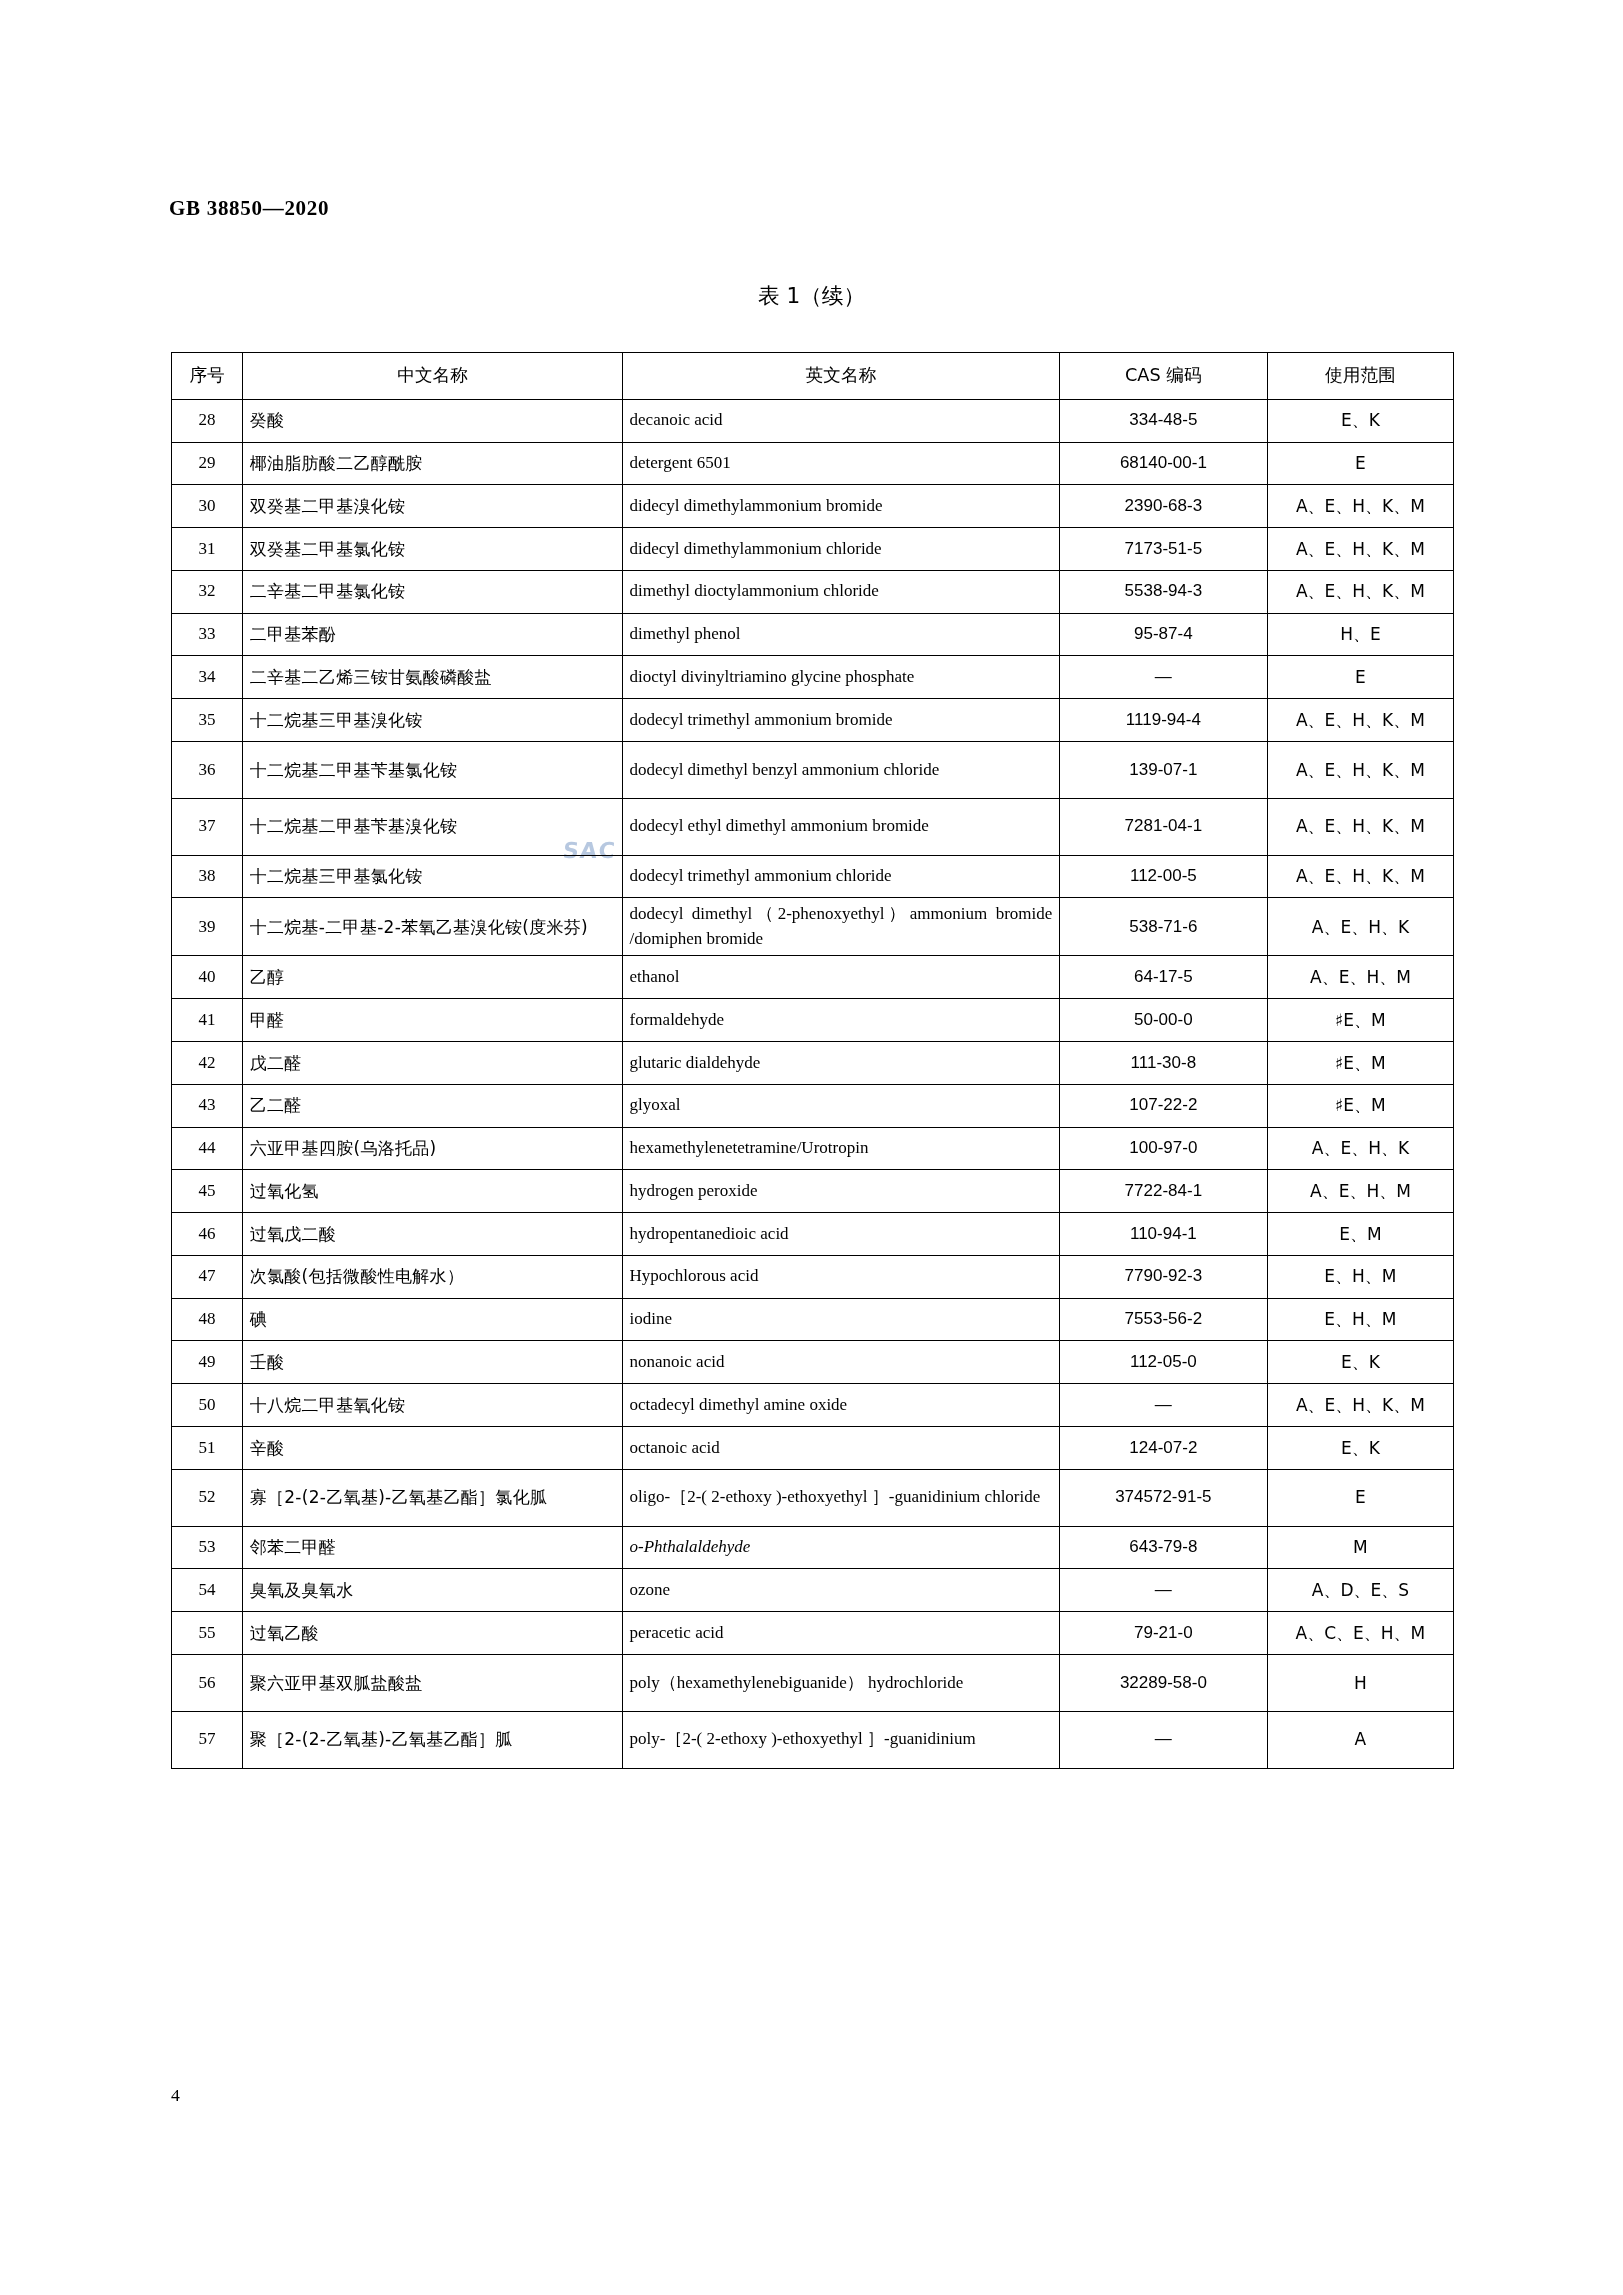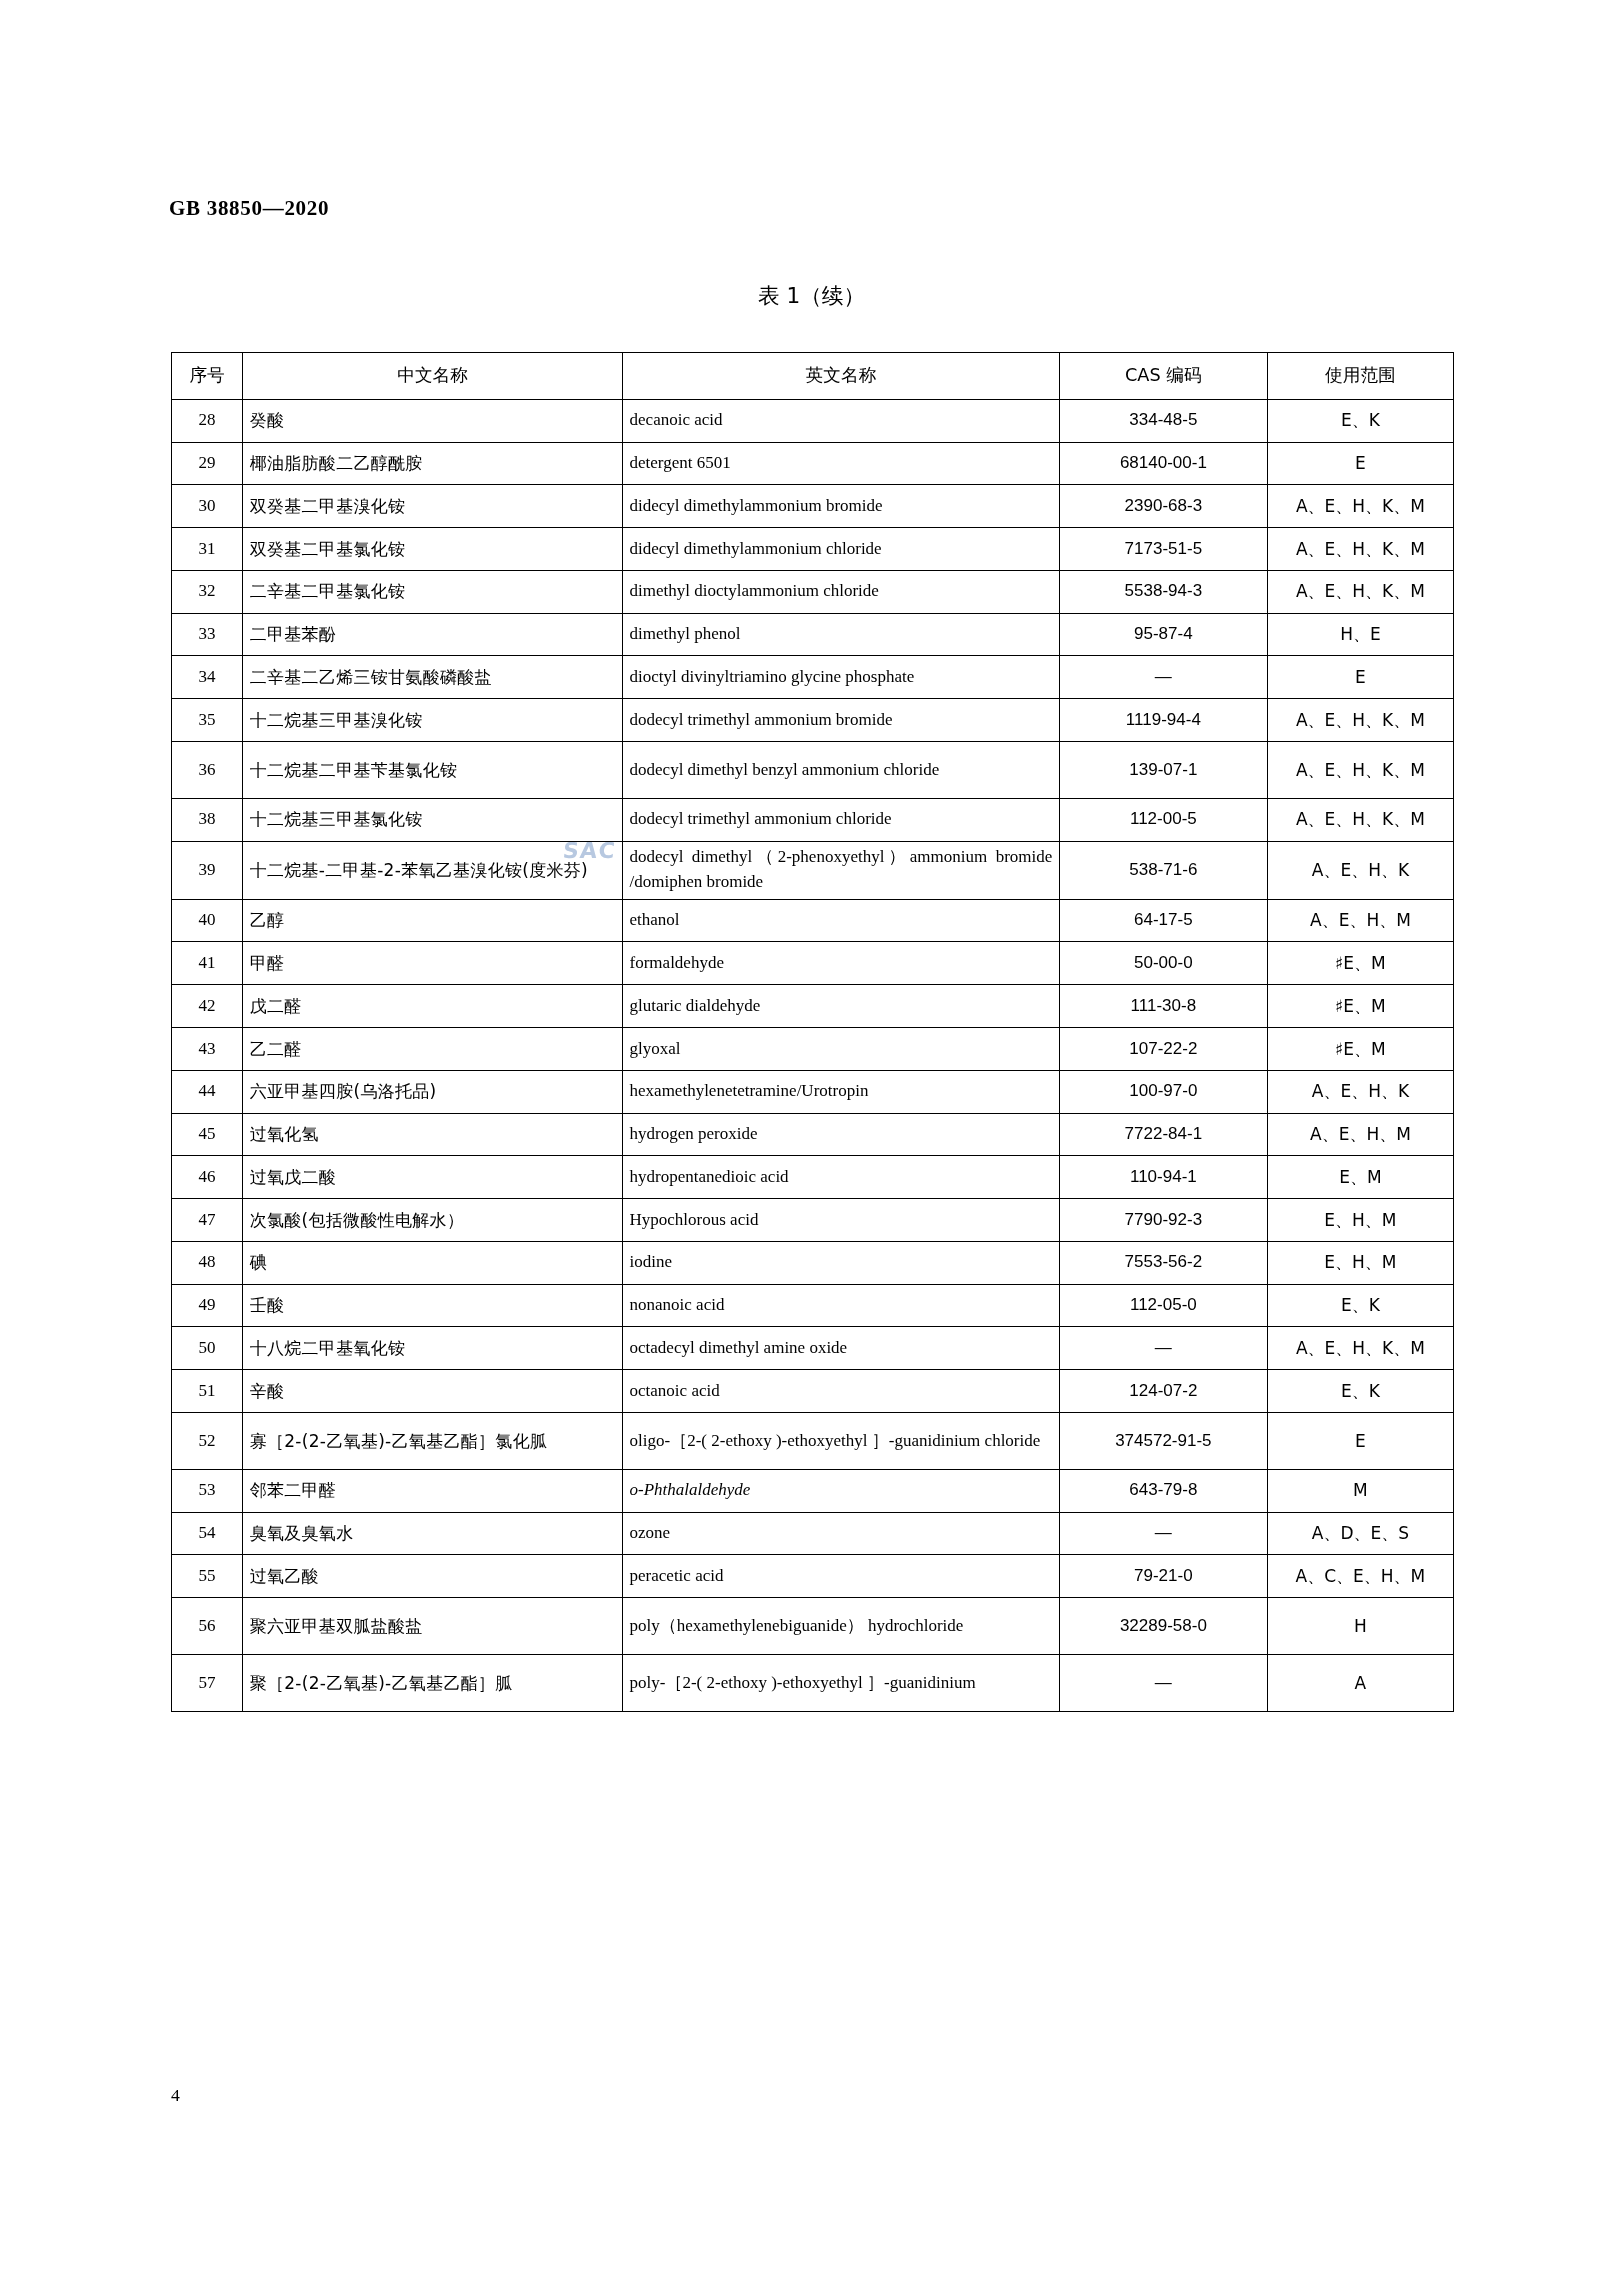--- a/index.html
+++ b/index.html
@@ -206,20 +206,27 @@
         <td class="cas">1119-94-4</td>
         <td class="use">A、E、H、K、M</td>
       </tr>
       <tr class="tall">
         <td class="no">36</td>
         <td class="cn">十二烷基二甲基苄基氯化铵</td>
         <td class="en">dodecyl dimethyl benzyl ammonium chloride</td>
         <td class="cas">139-07-1</td>
         <td class="use">A、E、H、K、M</td>
       </tr>
+      <tr class="tall">
+        <td class="no">37</td>
+        <td class="cn">十二烷基二甲基苄基溴化铵</td>
+        <td class="en">dodecyl ethyl dimethyl ammonium bromide</td>
+        <td class="cas">7281-04-1</td>
+        <td class="use">A、E、H、K、M</td>
+      </tr>
       <tr class="short">
         <td class="no">38</td>
         <td class="cn">十二烷基三甲基氯化铵</td>
         <td class="en">dodecyl trimethyl ammonium chloride</td>
         <td class="cas">112-00-5</td>
         <td class="use">A、E、H、K、M</td>
       </tr>
       <tr class="tall">
         <td class="no">39</td>
         <td class="cn">十二烷基-二甲基-2-苯氧乙基溴化铵(度米芬)</td>

